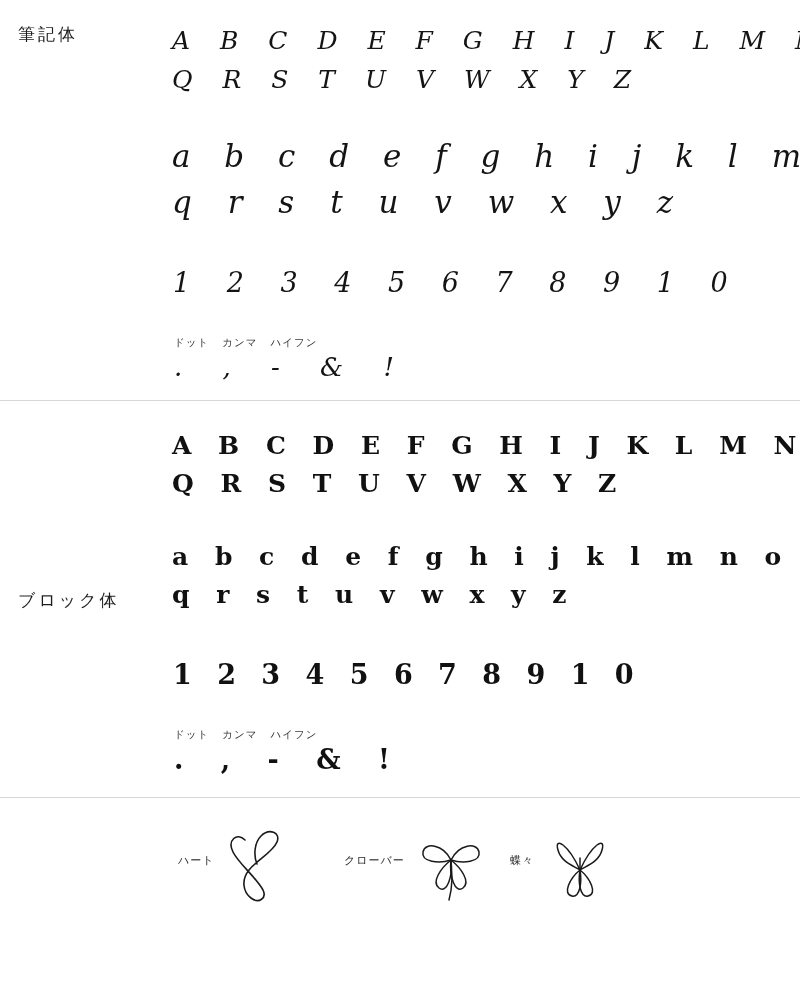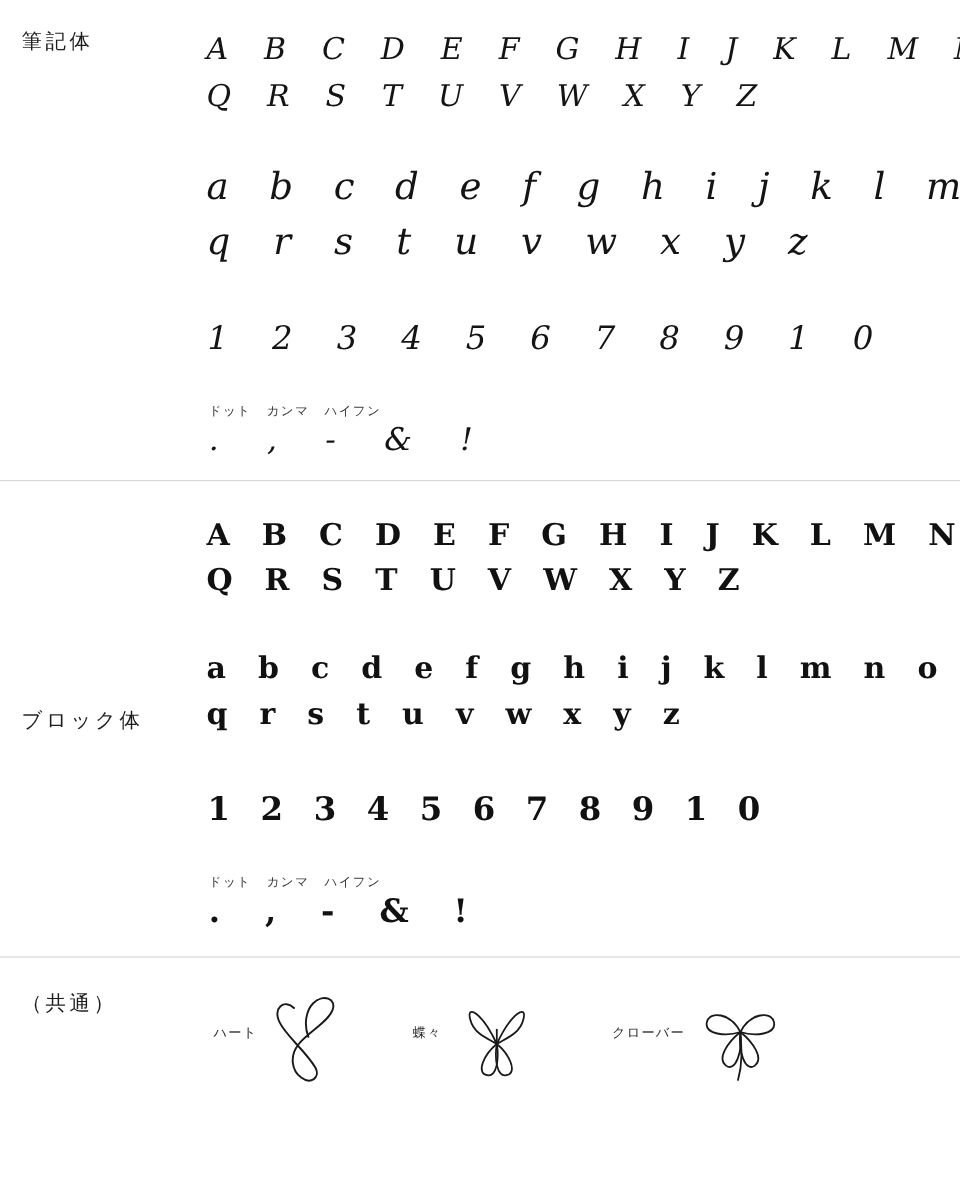--- a/index.html
+++ b/index.html
@@ -232,57 +232,56 @@
         </div>
         <div class="punct-glyphs-block">. , - &amp; !</div>
       </div>
     </div>
   </div>
 
   <div class="divider"></div>
 
   <div class="section sec-motif">
     <div class="section-label">
-      <div>（共通）</div>
     </div>
     <div class="section-body">
       <div class="motif-list">
 
         <div class="motif-item">
           <div class="motif-caption">ハート</div>
           <div class="motif-art">
             <svg viewBox="0 0 92 84" fill="none" stroke="#1a1a1a" stroke-width="1.6" stroke-linecap="round" stroke-linejoin="round">
               <path d="M30 16 C22 8, 12 16, 18 28 C24 40, 40 52, 48 66 C52 74, 44 80, 36 74 C28 68, 26 56, 34 46 C42 36, 58 28, 62 18 C66 8, 54 4, 46 12 C40 18, 38 30, 42 40"></path>
+            </svg>
+          </div>
+        </div>
+
+        <div class="motif-item">
+          <div class="motif-caption">クローバー</div>
+          <div class="motif-art">
+            <svg viewBox="0 0 92 84" fill="none" stroke="#1a1a1a" stroke-width="1.5" stroke-linecap="round" stroke-linejoin="round">
+              <path d="M46 36 C38 20, 20 18, 18 28 C16 38, 34 40, 46 36 Z"></path>
+              <path d="M46 36 C54 20, 72 18, 74 28 C76 38, 58 40, 46 36 Z"></path>
+              <path d="M46 36 C36 44, 26 58, 34 64 C42 70, 48 52, 46 36 Z"></path>
+              <path d="M46 36 C56 44, 66 58, 58 64 C50 70, 44 52, 46 36 Z"></path>
+              <path d="M46 38 C47 50, 48 62, 44 76"></path>
             </svg>
           </div>
         </div>
 
         <div class="motif-item">
           <div class="motif-caption">蝶々</div>
           <div class="motif-art">
             <svg viewBox="0 0 92 84" fill="none" stroke="#1a1a1a" stroke-width="1.5" stroke-linecap="round" stroke-linejoin="round">
               <path d="M46 46 C34 20, 20 12, 24 26 C27 38, 40 42, 46 46 Z"></path>
               <path d="M46 46 C58 20, 72 12, 68 26 C65 38, 52 42, 46 46 Z"></path>
               <path d="M46 46 C36 54, 28 70, 38 72 C46 74, 48 58, 46 46 Z"></path>
               <path d="M46 46 C56 54, 64 70, 54 72 C46 74, 44 58, 46 46 Z"></path>
               <path d="M46 44 L46 34"></path>
             </svg>
           </div>
         </div>
 
-        <div class="motif-item">
-          <div class="motif-caption">クローバー</div>
-          <div class="motif-art">
-            <svg viewBox="0 0 92 84" fill="none" stroke="#1a1a1a" stroke-width="1.5" stroke-linecap="round" stroke-linejoin="round">
-              <path d="M46 36 C38 20, 20 18, 18 28 C16 38, 34 40, 46 36 Z"></path>
-              <path d="M46 36 C54 20, 72 18, 74 28 C76 38, 58 40, 46 36 Z"></path>
-              <path d="M46 36 C36 44, 26 58, 34 64 C42 70, 48 52, 46 36 Z"></path>
-              <path d="M46 36 C56 44, 66 58, 58 64 C50 70, 44 52, 46 36 Z"></path>
-              <path d="M46 38 C47 50, 48 62, 44 76"></path>
-            </svg>
-          </div>
-        </div>
-
       </div>
     </div>
   </div>
 
 </div>
 
 </body></html>

